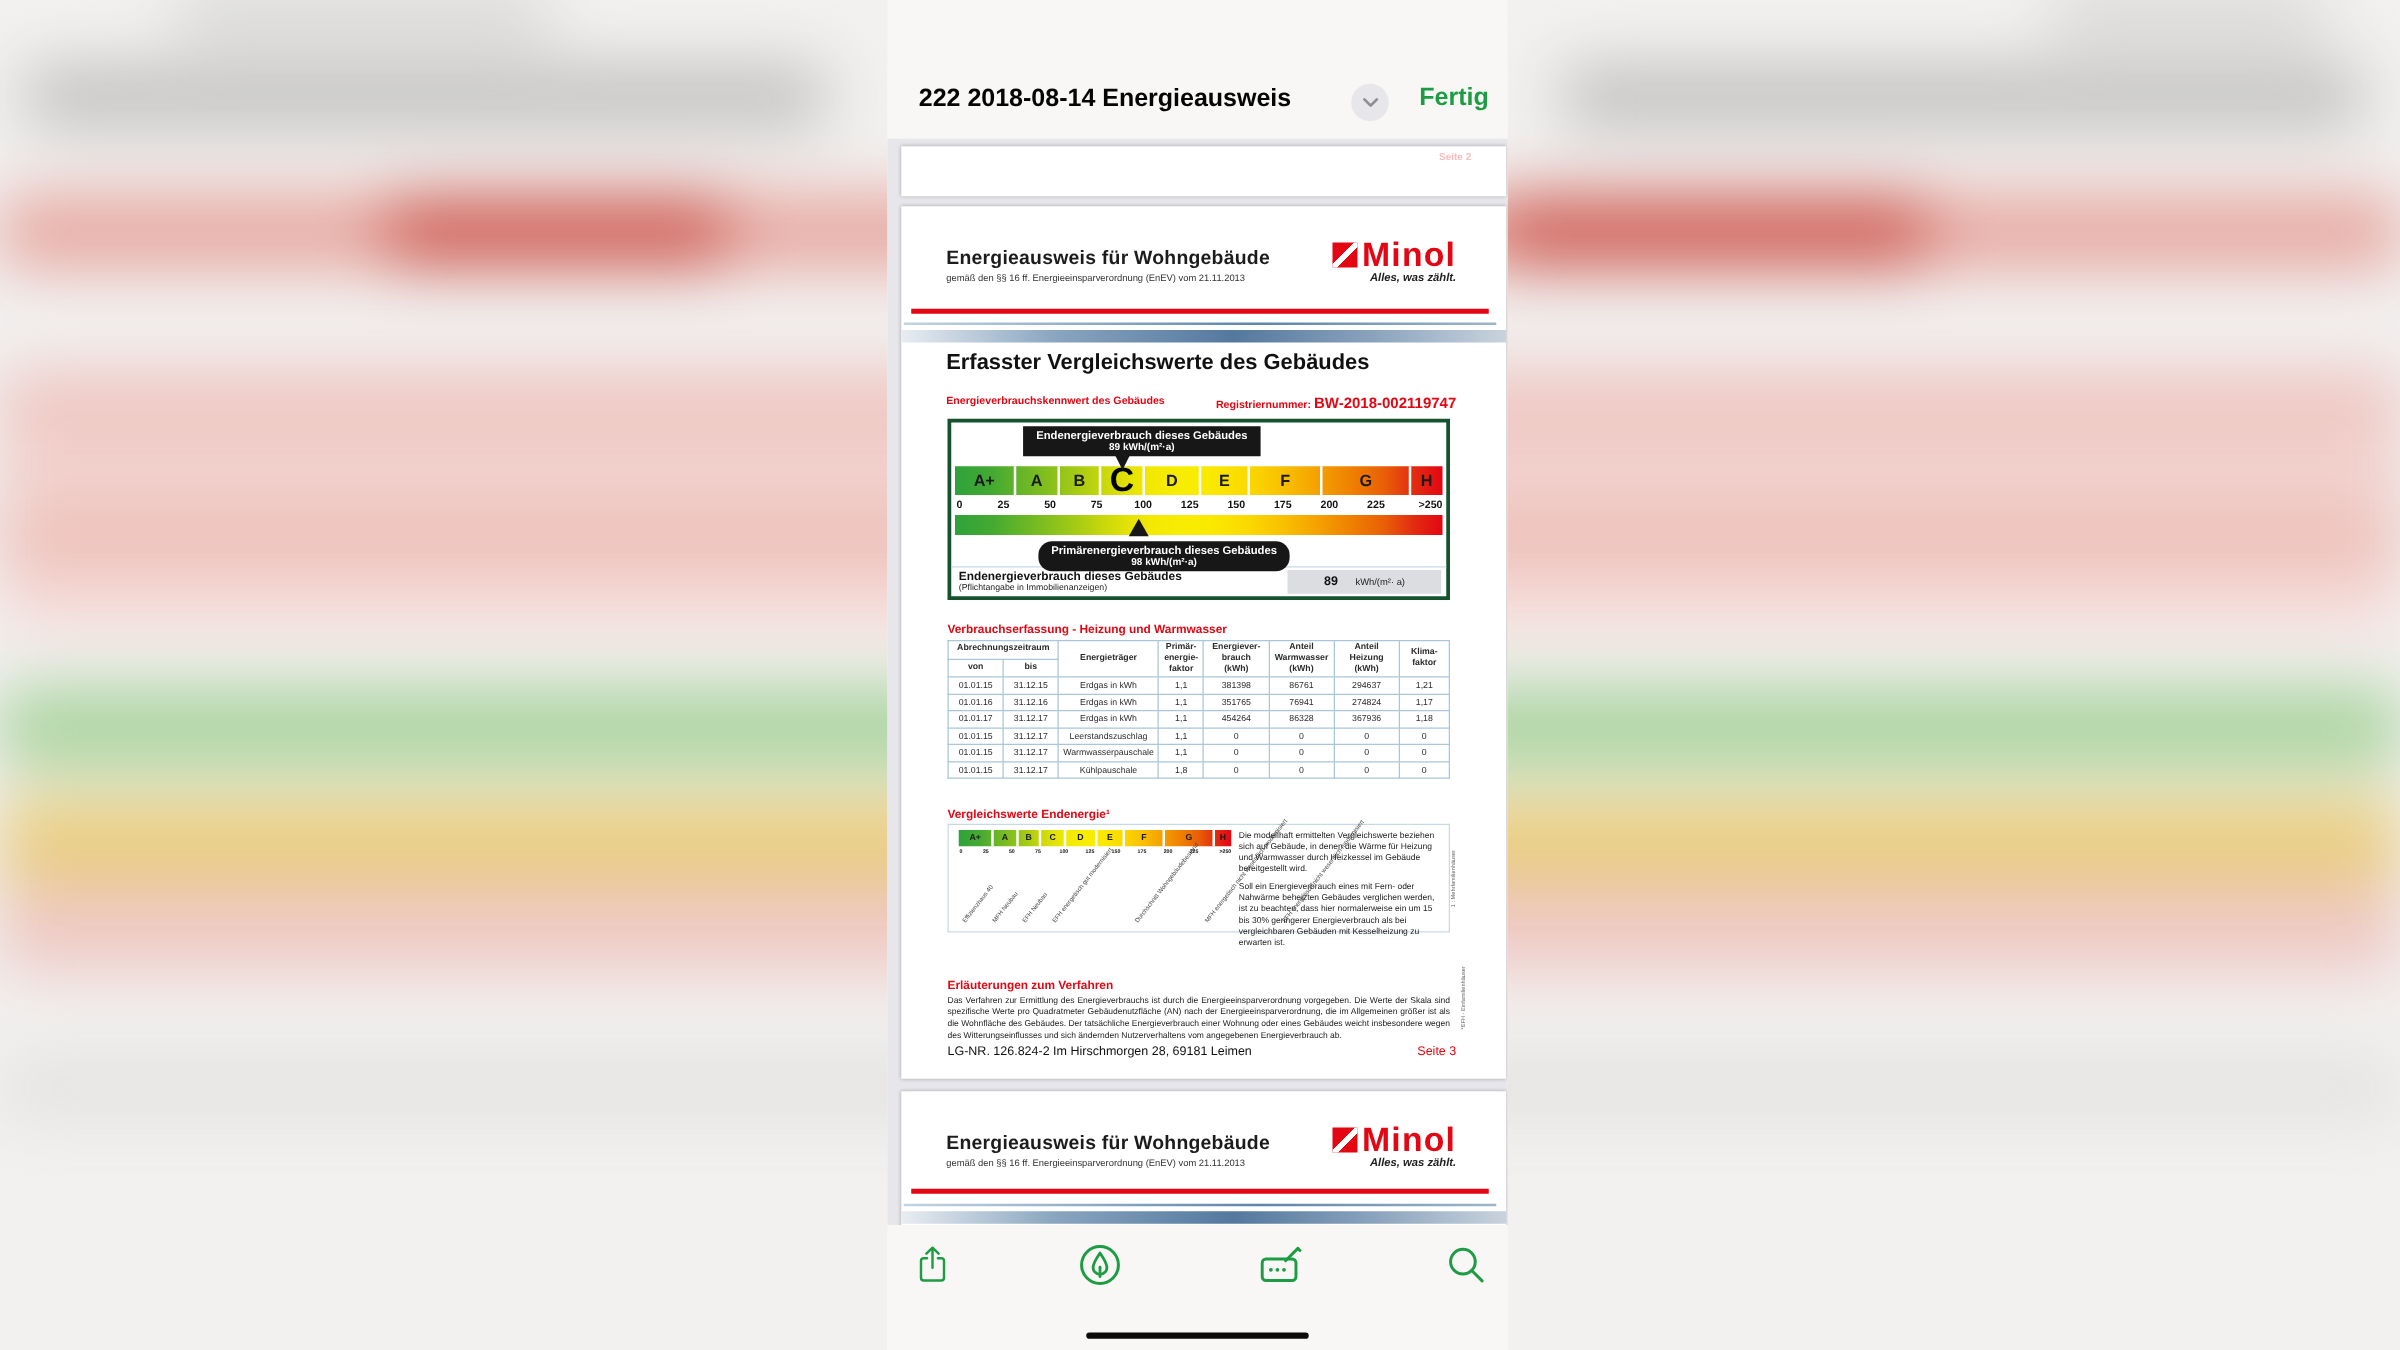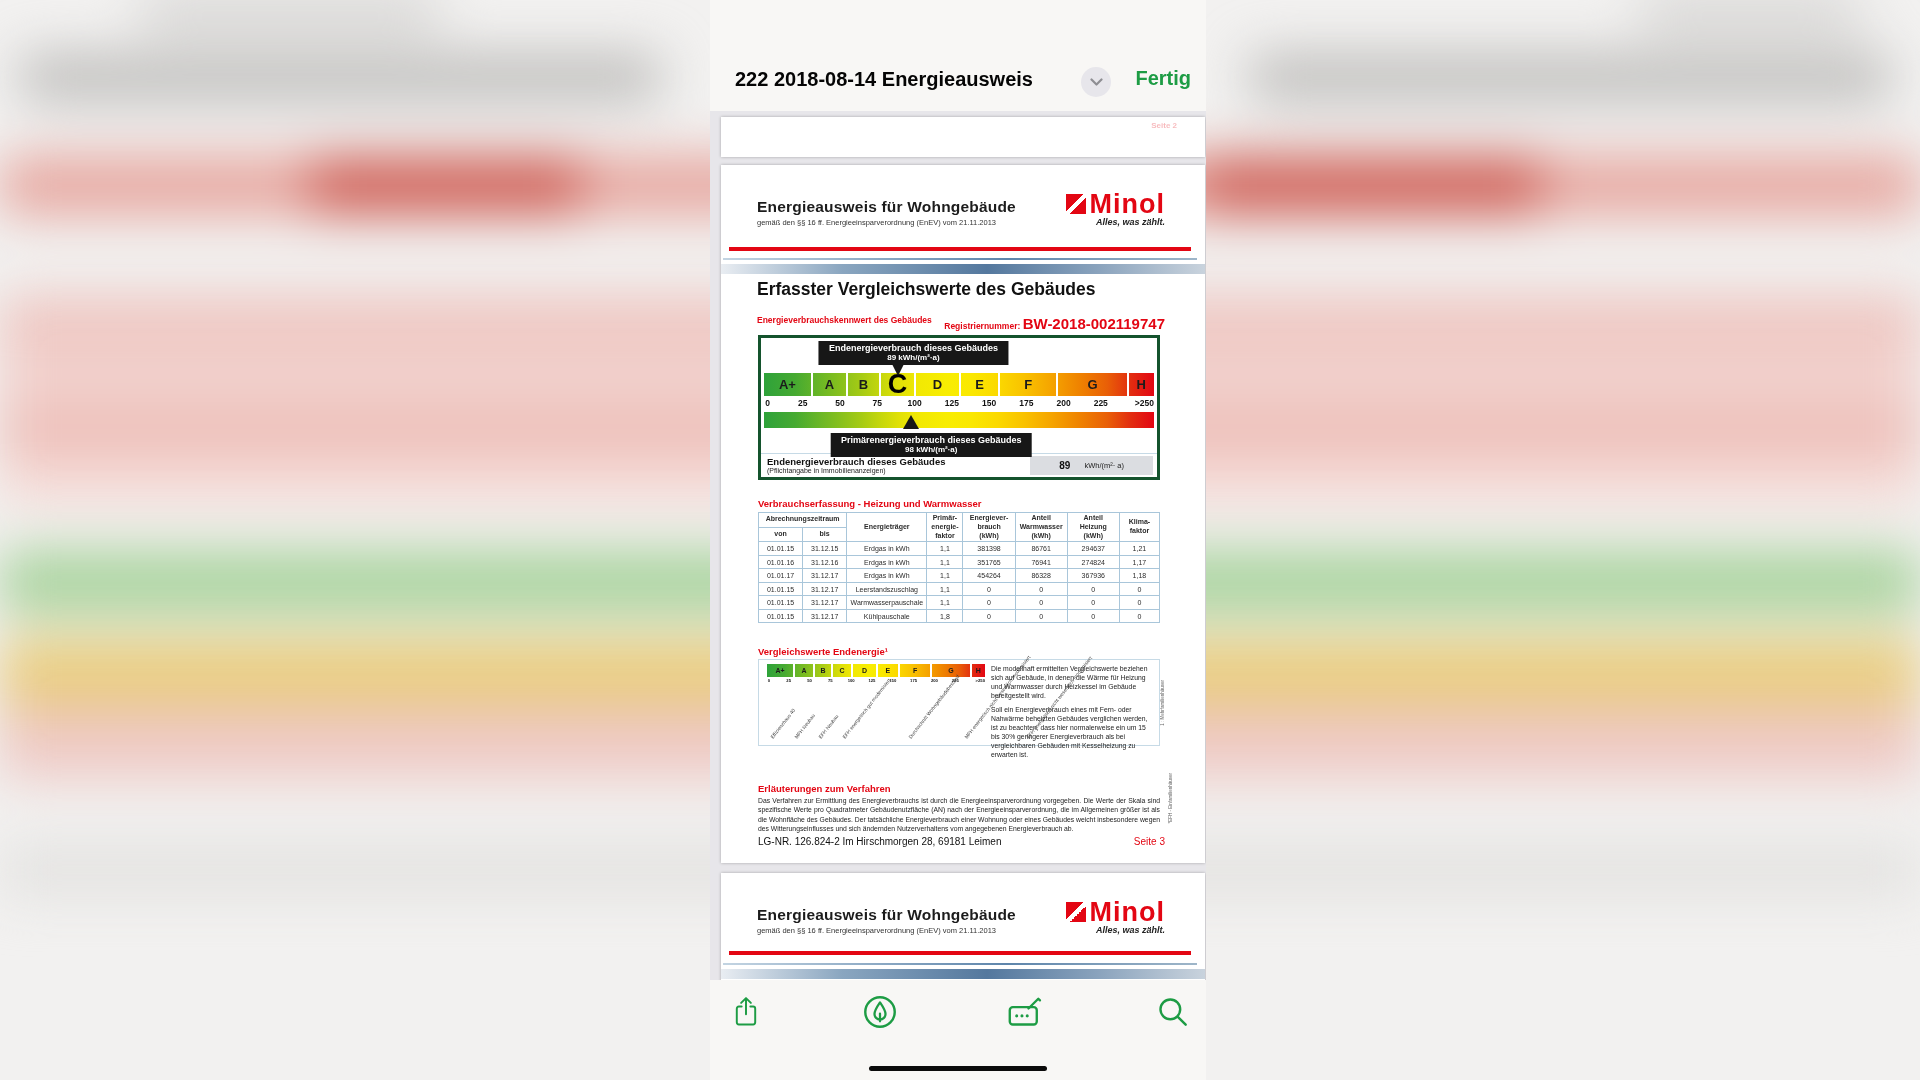--- a/index.html
+++ b/index.html
@@ -34,26 +34,26 @@
   .logo-mark{width:20px;height:20px;background:#e30613;display:inline-block;
     background-image:linear-gradient(135deg,transparent 44%,#fff 44%,#fff 60%,transparent 60%);}
   .logo-text{font-size:27px;font-weight:800;color:#e30613;letter-spacing:1px;line-height:20px;}
   .logo-tag{font-size:9px;font-weight:700;font-style:italic;color:#222;margin-top:3px;}
   .redline{position:absolute;left:8px;right:14px;top:82px;height:3.5px;background:#e30613;}
   .blueline{position:absolute;left:2px;right:8px;top:93px;height:2px;background:linear-gradient(90deg,#c3d4e2,#5e85ab 60%,#9fb6c9);}
   .bluebar{position:absolute;left:0;right:0;top:99px;height:10px;background:linear-gradient(90deg,#e9edf2,#8aa6c0 25%,#54789e 55%,#8aa3bd 78%,#c9d3dd);}
   
   .sectitle{position:absolute;left:36px;top:114px;margin:0;font-size:17.5px;font-weight:600;color:#111;}
   .redrow{position:absolute;left:36px;right:40px;top:150px;display:flex;justify-content:space-between;font-size:8.5px;font-weight:700;color:#e30613;}
-  .redrow b{font-size:15px;}
+  .redrow b{font-size:12px;}
   
   .panel{position:absolute;left:37px;top:170px;width:402px;height:145px;border:3px solid #14532d;background:#fff;box-sizing:border-box;}
   .tip{position:absolute;transform:translateX(-50%);background:#171717;color:#fff;text-align:center;padding:2px 10px 3px;white-space:nowrap;z-index:3;}
   .tip1{top:3px;}
-  .tip2{top:95px;}
+  .tip2{top:95px;border-radius:11px;}
   .tip-t{font-size:9px;font-weight:700;}
   .tip-v{font-size:8px;font-weight:700;}
   .arr-down{position:absolute;top:26px;transform:translateX(-50%);width:0;height:0;border-left:6px solid transparent;border-right:6px solid transparent;border-top:12px solid #171717;z-index:2;}
   .arr-up{position:absolute;top:77px;transform:translateX(-50%);width:0;height:0;border-left:8px solid transparent;border-right:8px solid transparent;border-bottom:14px solid #171717;z-index:2;}
   .grad{background:linear-gradient(90deg,#2ea23a 0%,#46aa31 8%,#63b428 13%,#84bf1e 19%,#a6cb14 25%,#c6d70c 30%,#e2e106 35%,#f2e903 40%,#f8ed02 47%,#fae801 53%,#fbd900 60%,#f9c100 67%,#f5a300 74%,#ef8200 81%,#e95f07 88%,#e22d10 94%,#e30613 100%);}
   .bands{position:absolute;left:3px;right:3px;display:flex;}
   .big-bands{top:35px;height:23px;}
   .band{display:flex;align-items:center;justify-content:center;font-weight:700;color:#1b1b1b;font-size:13px;box-sizing:border-box;}
   .band+.band{border-left:2px solid #fff;}
   .band.cur{font-size:27px;font-weight:900;color:#000;line-height:23px;z-index:1;}

